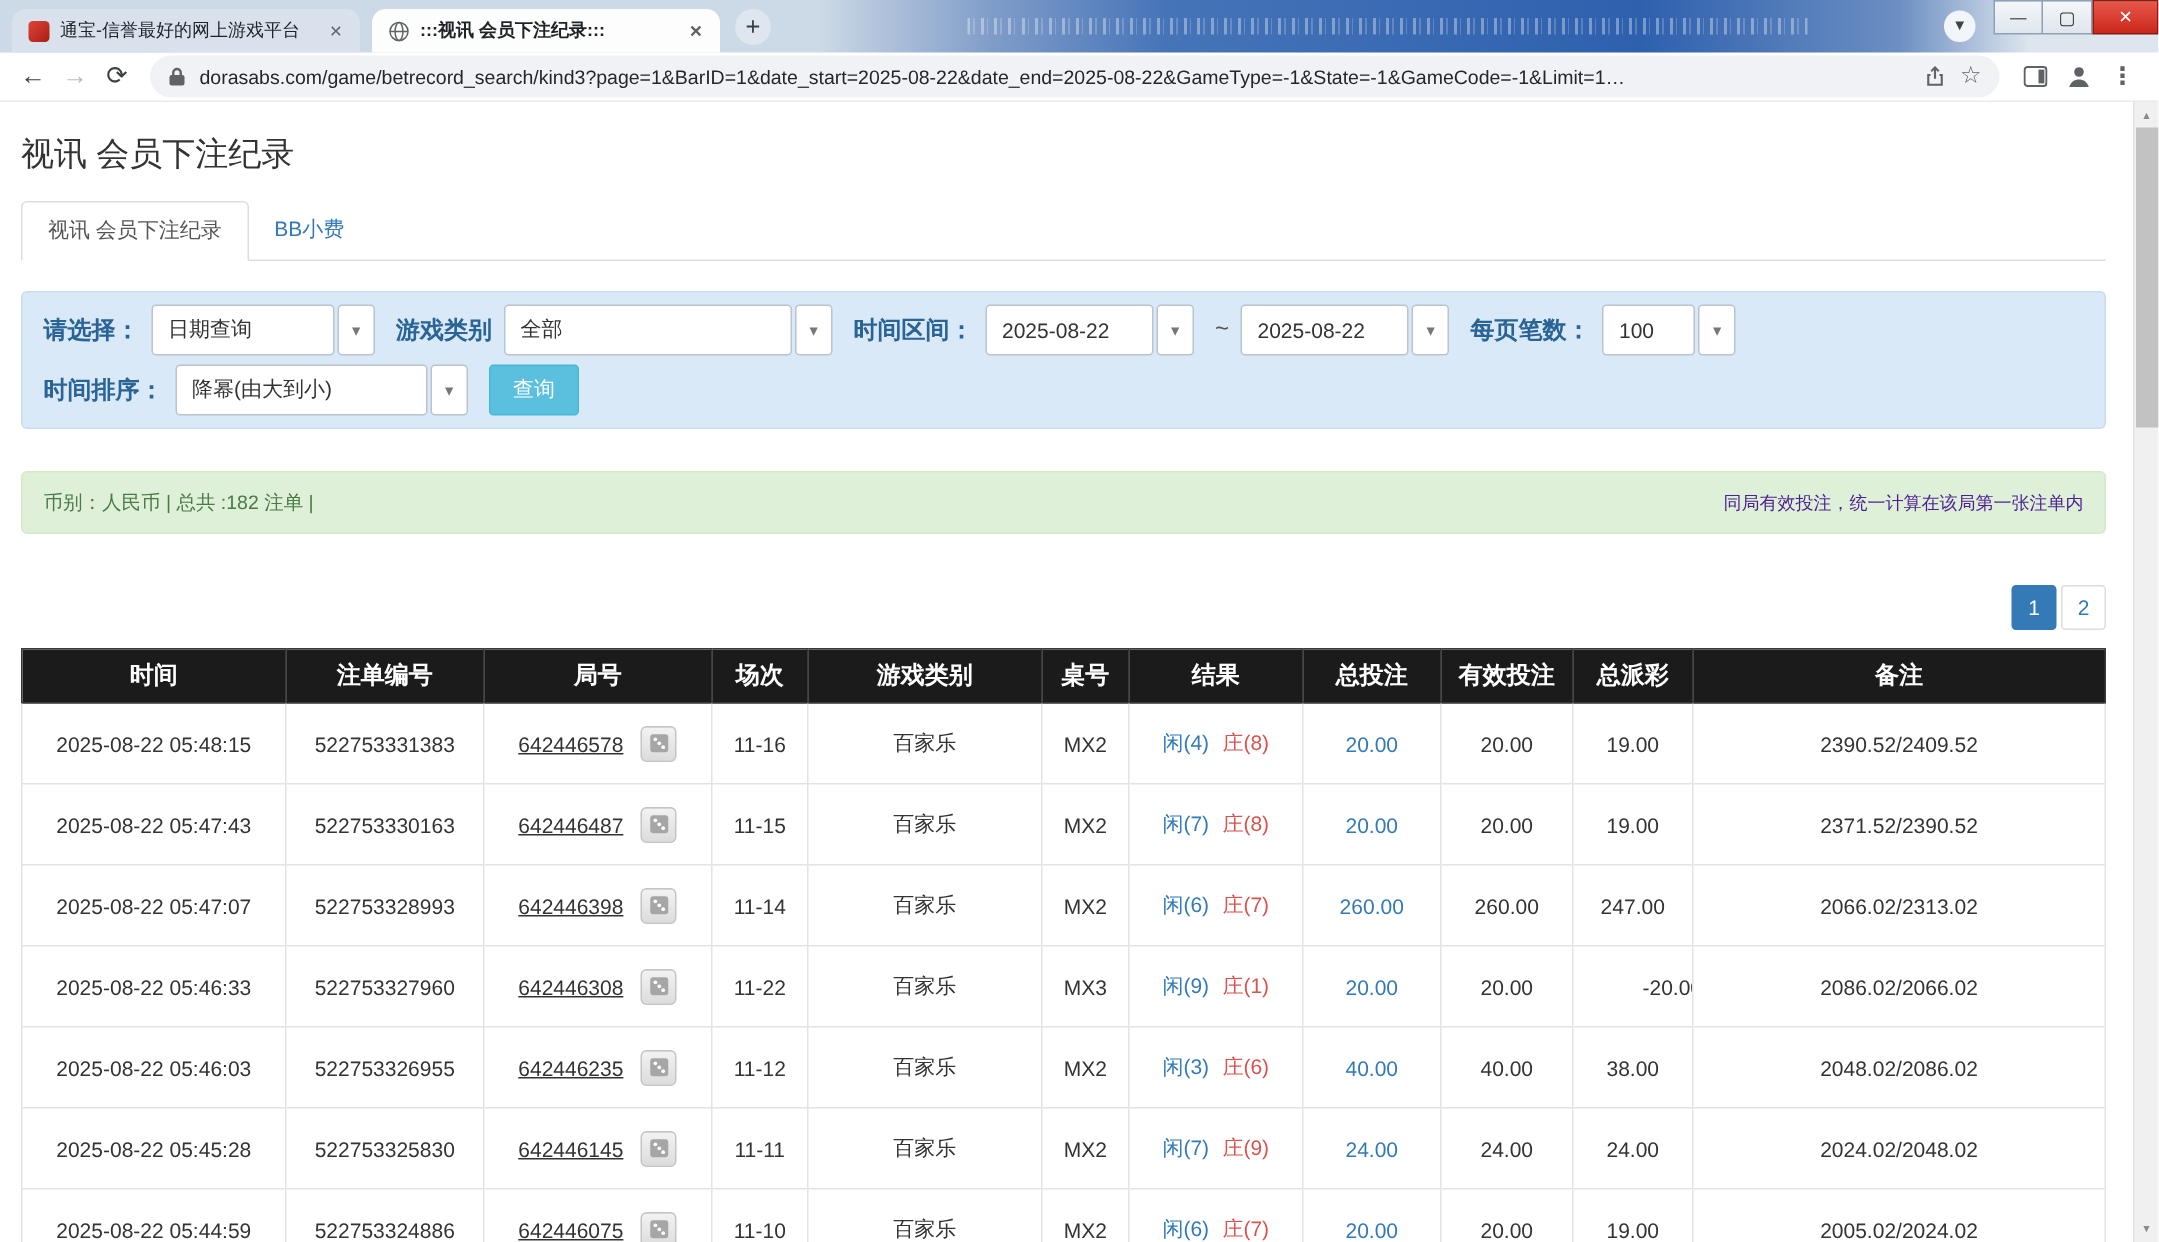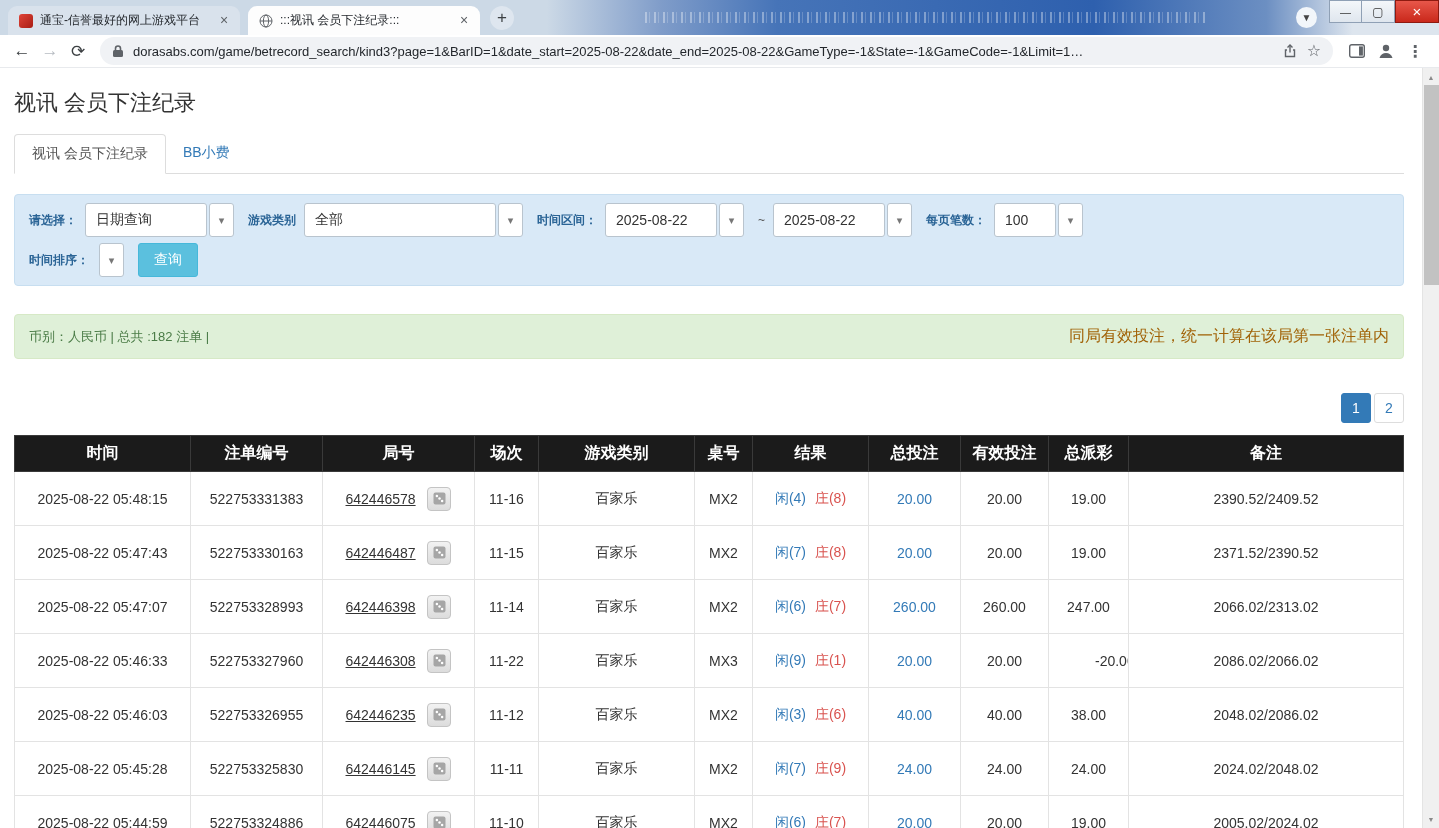--- a/index.html
+++ b/index.html
@@ -7,21 +7,21 @@
   body { font-family:"Liberation Sans","DejaVu Sans",sans-serif; background:#fff; overflow:hidden; position:relative; }
 
   
   .tabstrip { height:35px; position:relative; display:flex; align-items:flex-end;
     background:linear-gradient(90deg,#ccd9e6 0%,#ccd9e6 38%,#7f9cc9 46%,#4674b8 54%,#2e60ae 76%,#6c8fc2 88%,#dde5ee 94%,#dde5ee 100%); }
   .titlebar-noise { position:absolute; left:645px; width:560px; top:12px; height:11px; opacity:.65;
     background:repeating-linear-gradient(90deg, rgba(255,255,255,.55) 0 2px, rgba(255,255,255,0) 2px 4px, rgba(255,255,255,.3) 4px 5px, rgba(255,255,255,0) 5px 9px); }
   .tab { position:relative; height:29px; display:flex; align-items:center; gap:7px; padding:0 8px 0 11px; width:232px;
     font-size:12px; color:#1f2328; border-radius:9px 9px 0 0; margin-left:8px; }
   .tab.inactive { background:#d9e2ec; }
-  .tab.active { background:#fdfdfd; }
+  .tab.active { background:#fdfdfd;font-weight:bold; }
   .tab-title { flex:1; white-space:nowrap; overflow:hidden; }
   .tab-close { font-size:14px; color:#5f6368; width:16px; height:16px; line-height:15px; text-align:center; border-radius:50%; flex:none; cursor:pointer; }
   .favicon { width:14px; height:14px; border-radius:3px; background:linear-gradient(135deg,#e04438,#a81d14); flex:none; }
   .globe-wrap { flex:none; display:flex; }
   .newtab-btn { width:24px; height:24px; border-radius:50%; margin:0 0 0 10px; align-self:center; display:flex; align-items:center; justify-content:center;
     font-size:17px; color:#3c4043; background:rgba(255,255,255,.35); cursor:pointer; }
   .tab-search-btn { position:absolute; right:122px; top:7px; width:21px; height:21px; border-radius:50%; background:#f2f6fa;
     display:flex; align-items:center; justify-content:center; color:#444; font-size:10px; cursor:pointer; }
   .win-controls { position:absolute; right:0; top:0; display:flex; }
   .win-btn { width:33px; height:23px; display:flex; align-items:center; justify-content:center; font-size:11px; cursor:pointer; }
@@ -44,36 +44,36 @@
   .page-title { font-size:22px; font-weight:500; color:#333; }
   .nav-tabs { display:flex; border-bottom:1px solid #ddd; margin-top:16px; }
   .nav-tab { padding:10px 17px; font-size:14px; color:#337ab7; cursor:pointer; margin-bottom:-1px; }
   .nav-tab.active { color:#555; background:#fff; border:1px solid #ddd; border-bottom:1px solid #fff; border-radius:4px 4px 0 0; }
 
   .filter-panel { margin-top:20px; background:#d9e9f7; border:1px solid #c7def0; border-radius:4px; padding:8px 14px; }
   .filter-row { display:flex; align-items:center; }
   .filter-row + .filter-row { margin-top:6px; }
   .combo-group { display:flex; align-items:center; }
   .filter-item { display:flex; align-items:center; margin-right:14px; }
-  .flabel { font-size:12px; font-weight:bold; color:#2a6496; margin-right:8px; white-space:nowrap; }
+  .flabel { font-size:16px; font-weight:bold; color:#2a6496; margin-right:8px; white-space:nowrap; }
   .filter-item[data-key="date-end"] .flabel { color:#555; font-weight:normal; }
   .combo { display:flex; align-items:center; }
   .combo-input { background:#fff; border:1px solid #b9c4ce; border-radius:3px; height:34px; padding:0 10px; font-size:14px; color:#333; display:flex; align-items:center; cursor:pointer; }
   .combo-btn { width:25px; height:34px; margin-left:2px; background:#fff; border:1px solid #b9c4ce; border-radius:3px; display:flex; align-items:center; justify-content:center; color:#777; font-size:11px; cursor:pointer; }
   .filter-item[data-key="query-mode"] .combo-input { width:122px; }
   .filter-item[data-key="game-type"]  .combo-input { width:192px; }
   .filter-item[data-key="date-start"] .combo-input { width:112px; }
   .filter-item[data-key="date-end"]   .combo-input { width:112px; }
   .filter-item[data-key="page-size"]  .combo-input { width:62px; }
   .filter-item[data-key="sort-order"] .combo-input { width:168px; }
   .btn-search { height:34px; padding:0 15px; background:#5bc0de; border:1px solid #46b8da; border-radius:3px; color:#fff; font-size:14px; cursor:pointer; font-family:inherit; }
 
   .info-bar { margin-top:28px; background:#dff0d8; border:1px solid #d6e9c6; border-radius:4px; padding:11px 14px; display:flex; justify-content:space-between; align-items:center; }
   .info-left  { font-size:13px; color:#4a7b46; }
-  .info-right { font-size:16px; color:#a16207;margin-left:46px; }
+  .info-right { font-size:12px; color:#4c1d95;margin-left:46px; }
 
   .pagination { margin-top:34px; display:flex; justify-content:flex-end; gap:3px; }
   .page-btn { min-width:30px; height:30px; padding:0 10px; display:flex; align-items:center; justify-content:center; font-size:14px;
     border:1px solid #ddd; background:#fff; color:#337ab7; border-radius:3px; cursor:pointer; }
   .page-btn.active { background:#337ab7; border-color:#337ab7; color:#fff; }
 
   .records { width:100%; border-collapse:collapse; table-layout:fixed; margin-top:12px; }
   .records thead th { background:#1b1b1b; color:#fff; font-size:16px; font-weight:bold; height:36px; border:1px solid #3a3a3a; }
   .records tbody td { height:54px; border:1px solid #e3e3e3; font-size:14px; color:#333; text-align:center; background:#fff; overflow:hidden; }
   .c-time{width:176px}.c-betid{width:132px}.c-round{width:152px}.c-session{width:64px}.c-game{width:156px}
@@ -219,20 +219,21 @@
       <span class="combo-btn">▾</span>
     </span>
   </span>
 </span>
     </div>
     <div class="filter-row">
       <span class="combo-group" id="filter-combos-row2">
   <span class="filter-item" data-key="sort-order">
     <span class="flabel">时间排序：</span>
     <span class="combo">
+      <span class="combo-input">降幂(由大到小)</span>
       <span class="combo-btn">▾</span>
     </span>
   </span>
 </span>
       <button class="btn-search">查询</button>
     </div>
   </div>
 
   <div class="info-bar">
     <span class="info-left">币别：人民币 | 总共 :182 注单 |</span>

